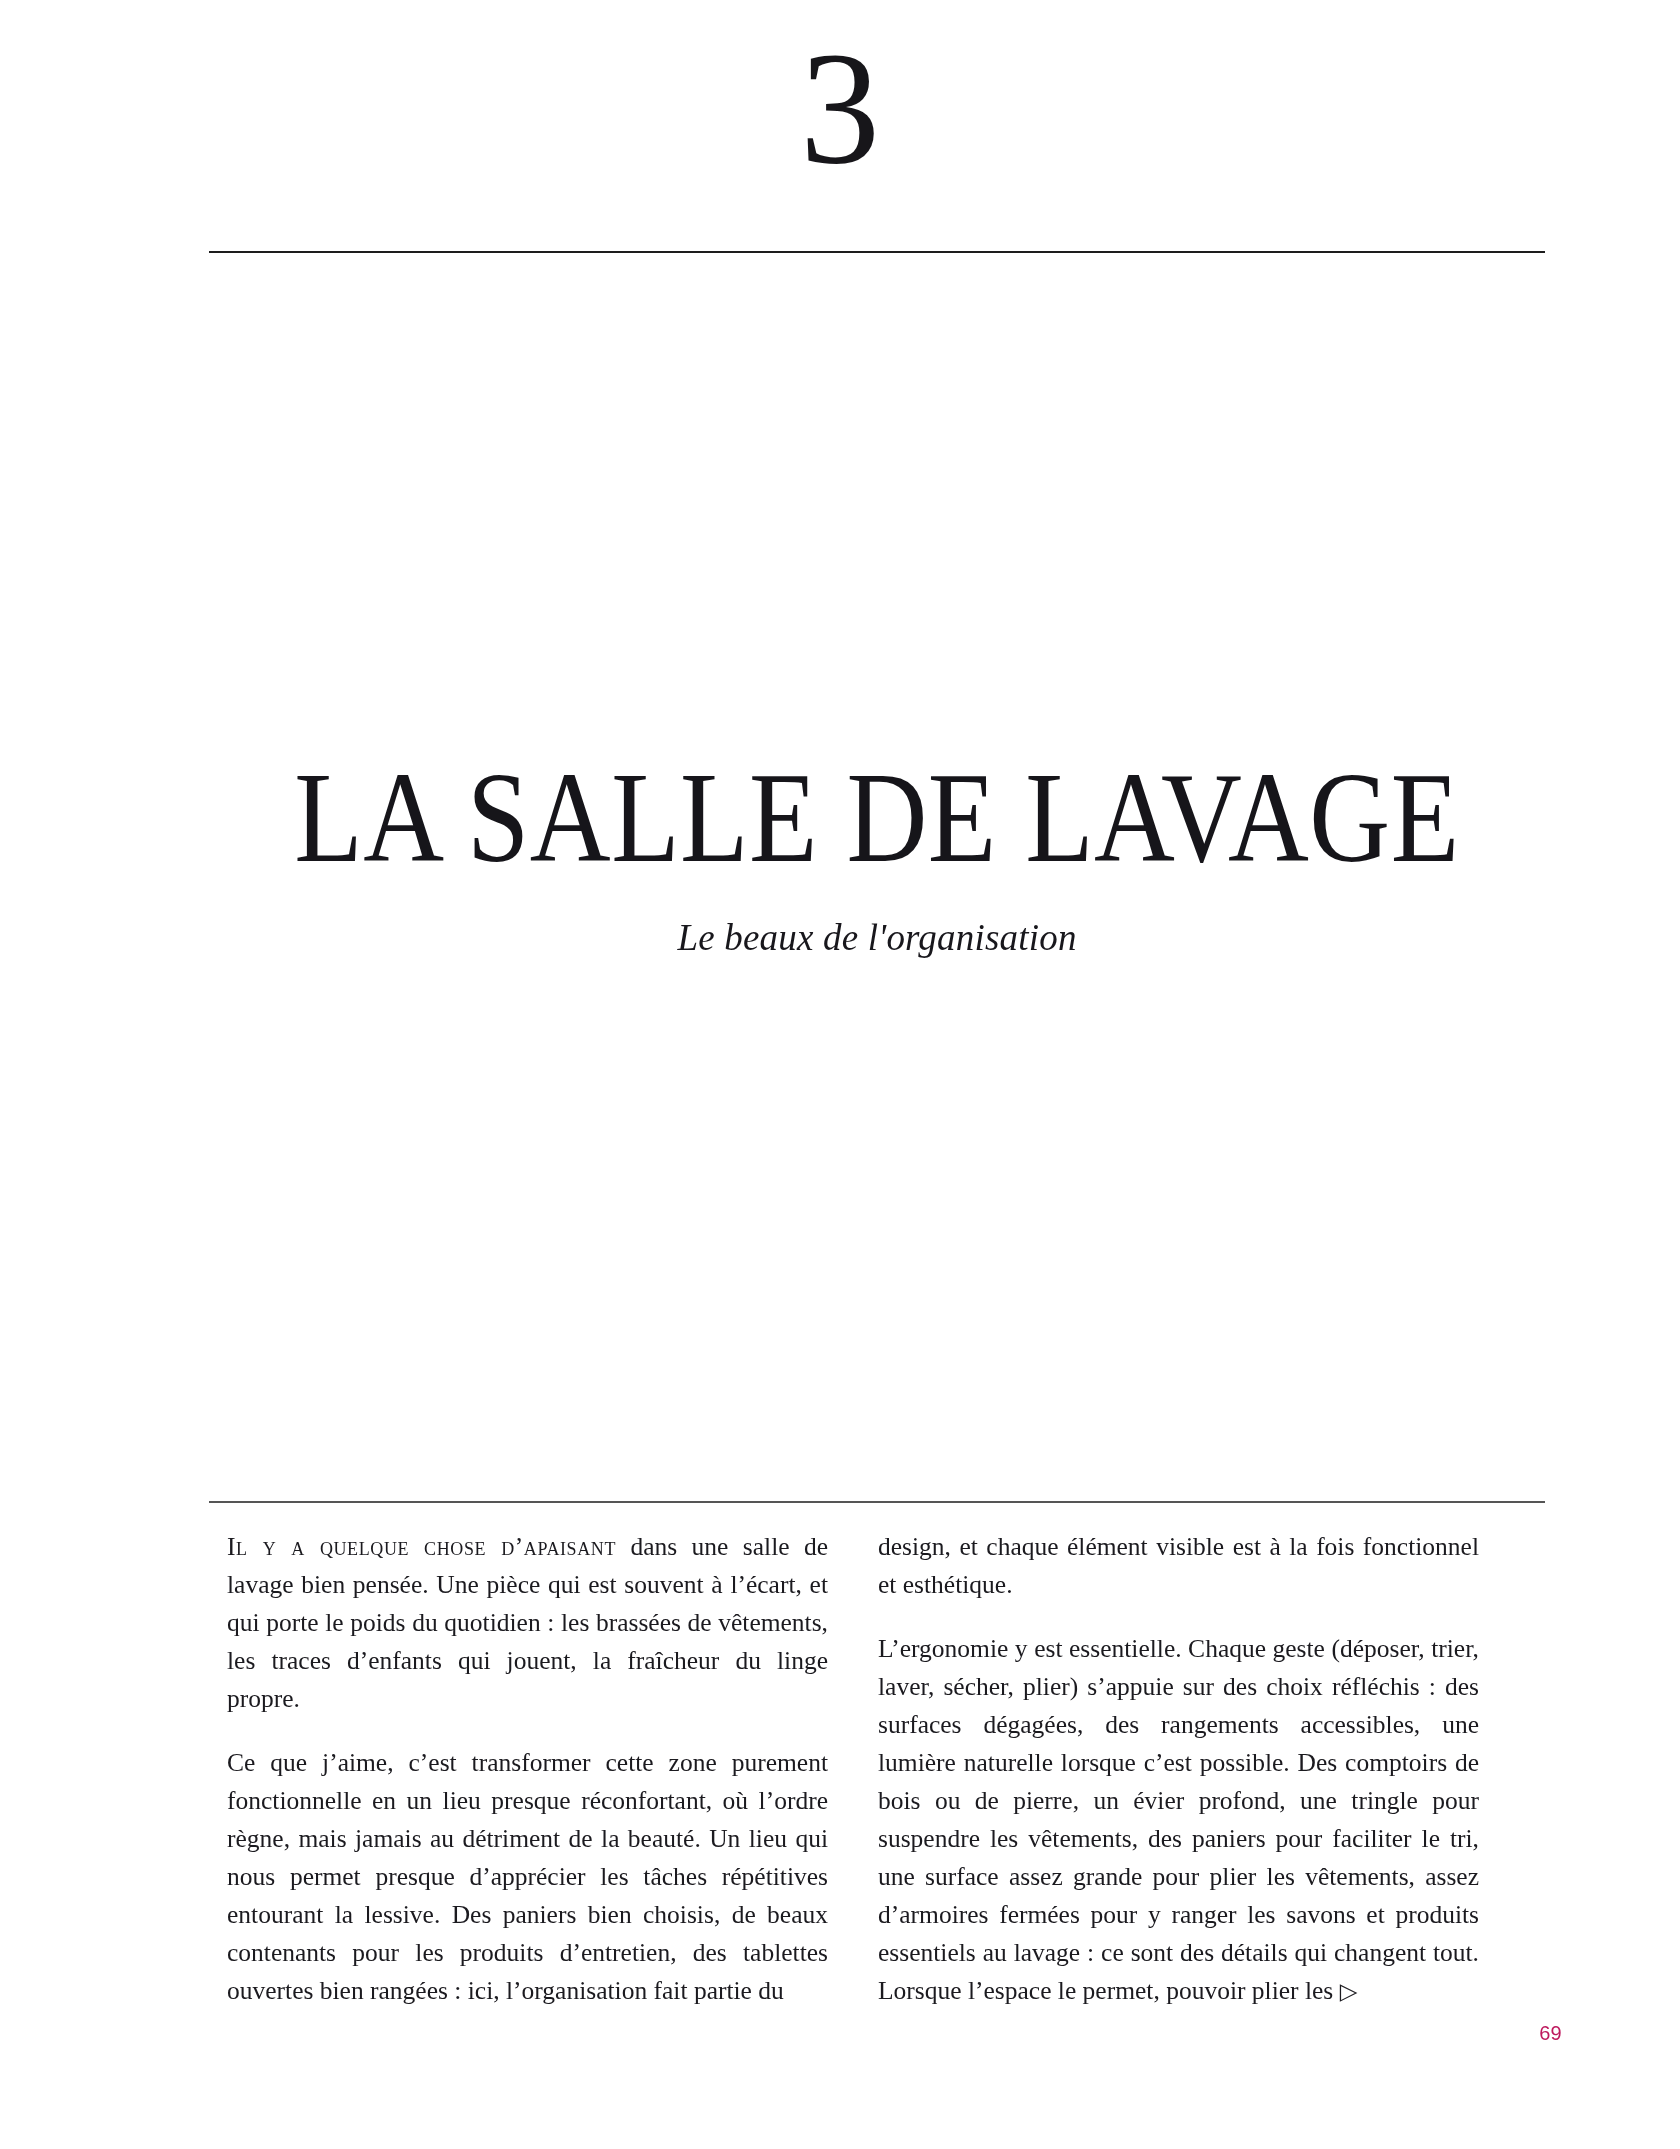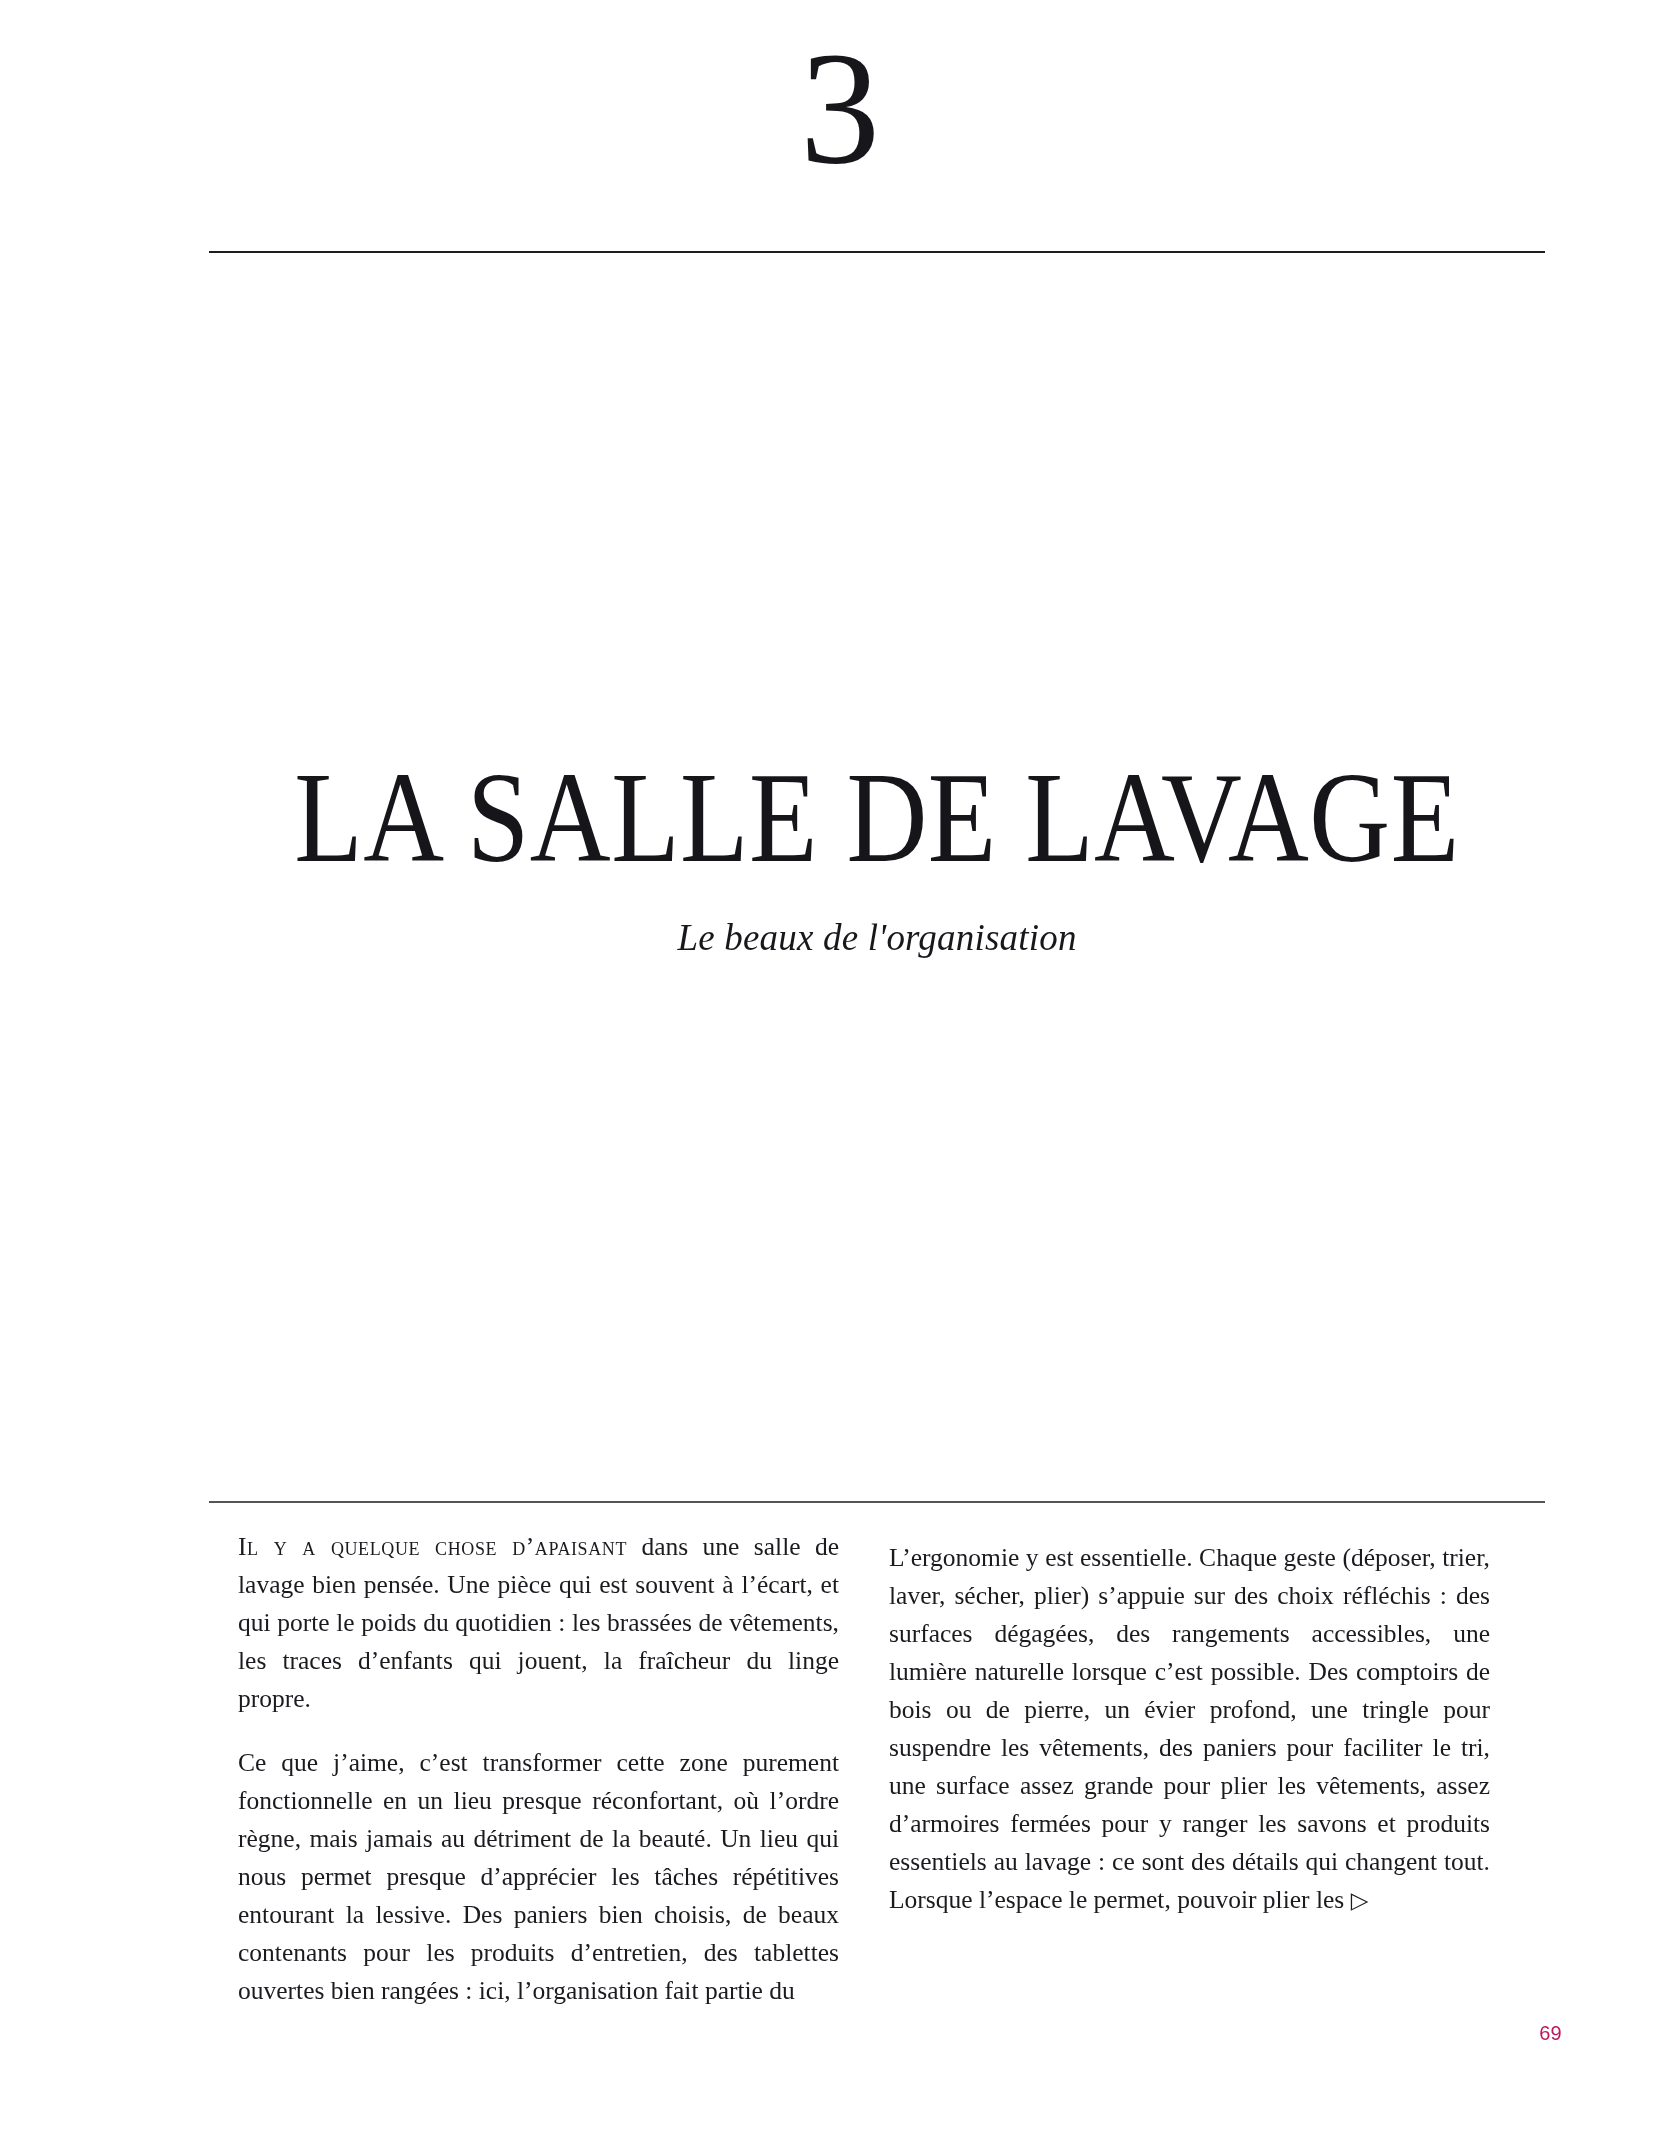--- a/index.html
+++ b/index.html
@@ -78,21 +78,21 @@
     font-size: 37px;
     line-height: 1.2;
     color: #18171c;
     margin-top: 52px;
     letter-spacing: 0.2px;
   }
 
   
   .columns {
     position: absolute;
-    left: 238px;
+    left: 227px;
     top: 1528px;
     width: 1252px;
     display: flex;
     gap: 50px;
   }
 
   .column {
     width: 601px;
     flex: 0 0 601px;
   }
@@ -153,20 +153,21 @@
   <div class="rule rule-bottom"></div>
 
   <div class="columns">
 
     <div class="column">
       <p><span class="opening-caps">Il y a quelque chose d’apaisant</span><span> dans une salle de lavage bien pensée. Une pièce qui est souvent à l’écart, et qui porte le poids du quotidien : les brassées de vêtements, les traces d’enfants qui jouent, la fraîcheur du linge propre.</span></p>
       <p>Ce que j’aime, c’est transformer cette zone purement fonctionnelle en un lieu presque réconfortant, où l’ordre règne, mais jamais au détriment de la beauté. Un lieu qui nous permet presque d’apprécier les tâches répétitives entourant la lessive. Des paniers bien choisis, de beaux contenants pour les produits d’entretien, des tablettes ouvertes bien rangées : ici, l’organisation fait partie du</p>
     </div>
 
     <div class="column">
+      <p>design, et chaque élément visible est à la fois fonctionnel et esthétique.</p>
       <p><span>L’ergonomie y est essentielle. Chaque geste (déposer, trier, laver, sécher, plier) s’appuie sur des choix réfléchis : des surfaces dégagées, des rangements accessibles, une lumière naturelle lorsque c’est possible. Des comptoirs de bois ou de pierre, un évier profond, une tringle pour suspendre les vêtements, des paniers pour faciliter le tri, une surface assez grande pour plier les vêtements, assez d’armoires fermées pour y ranger les savons et produits essentiels au lavage : ce sont des détails qui changent tout. Lorsque l’espace le permet, pouvoir plier les </span><span class="continue-marker">▷</span></p>
     </div>
 
   </div>
 
   <div class="page-number">69</div>
 
 </div>
 
 </body></html>

